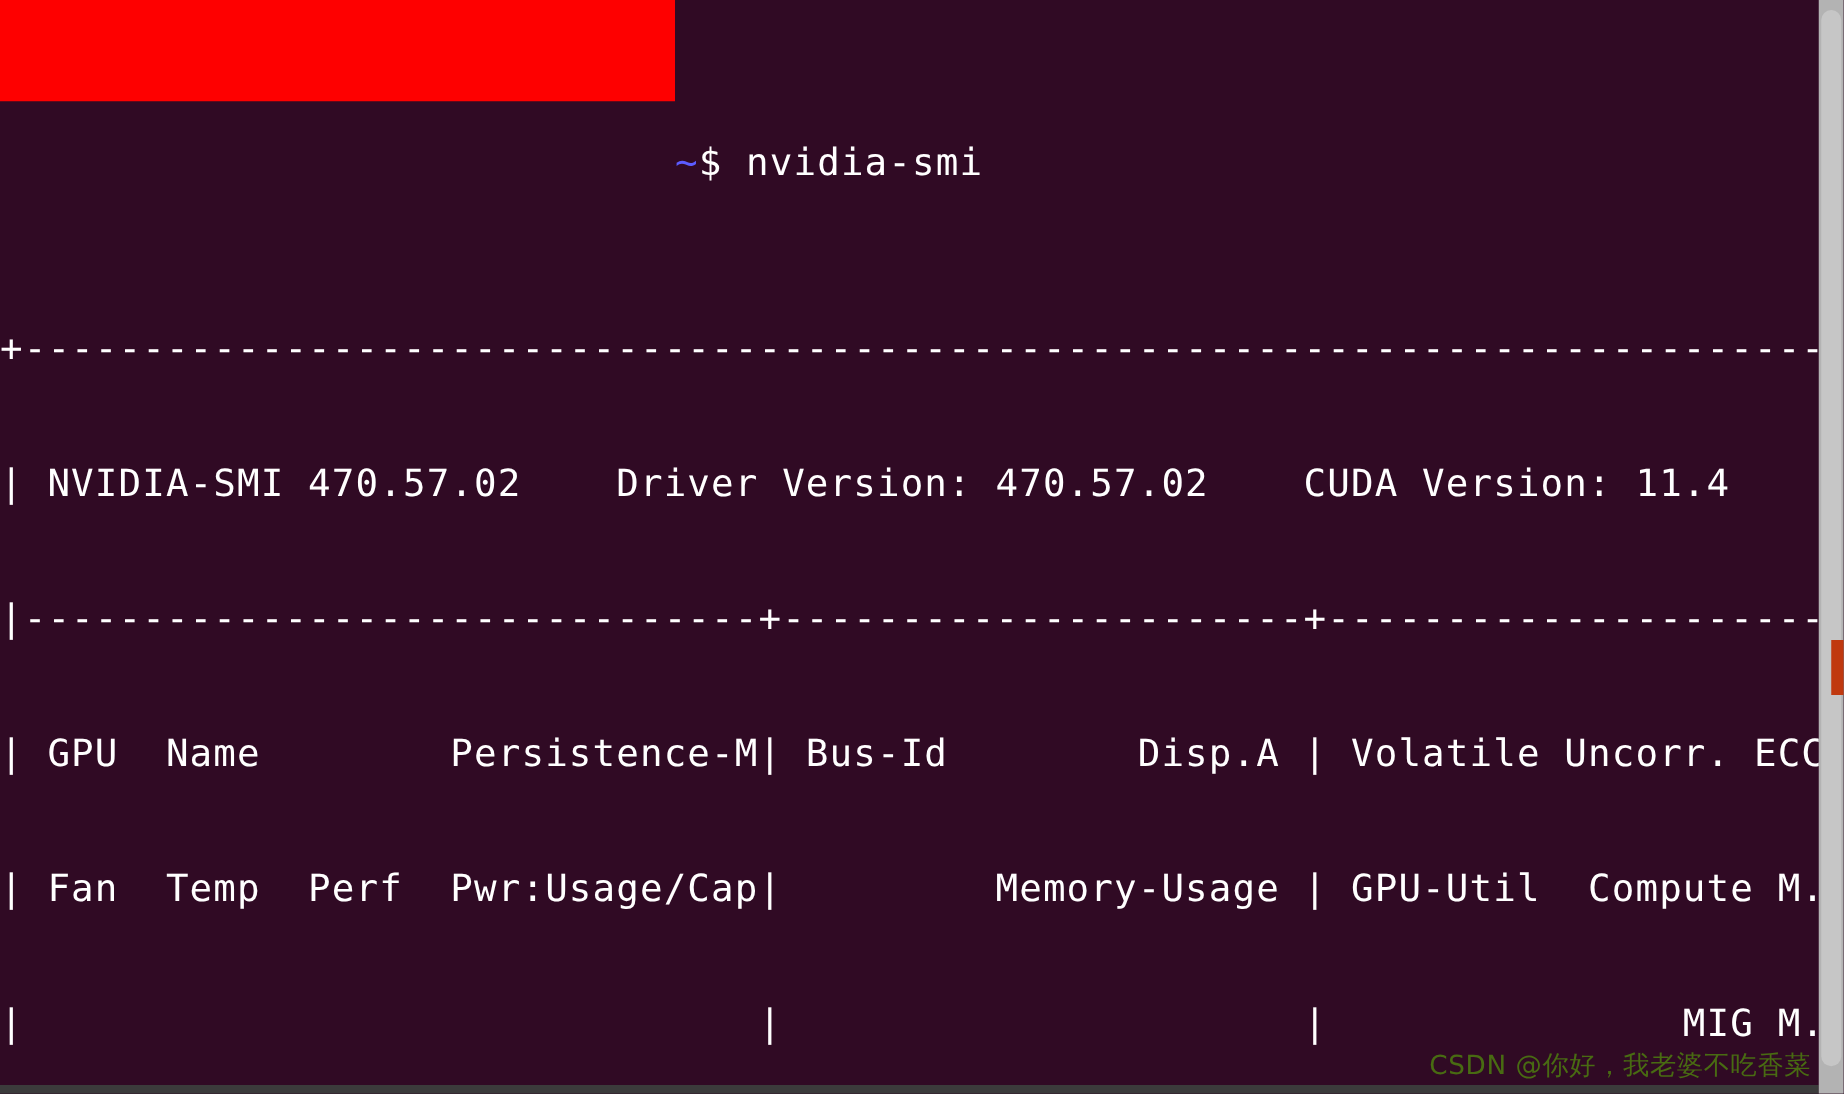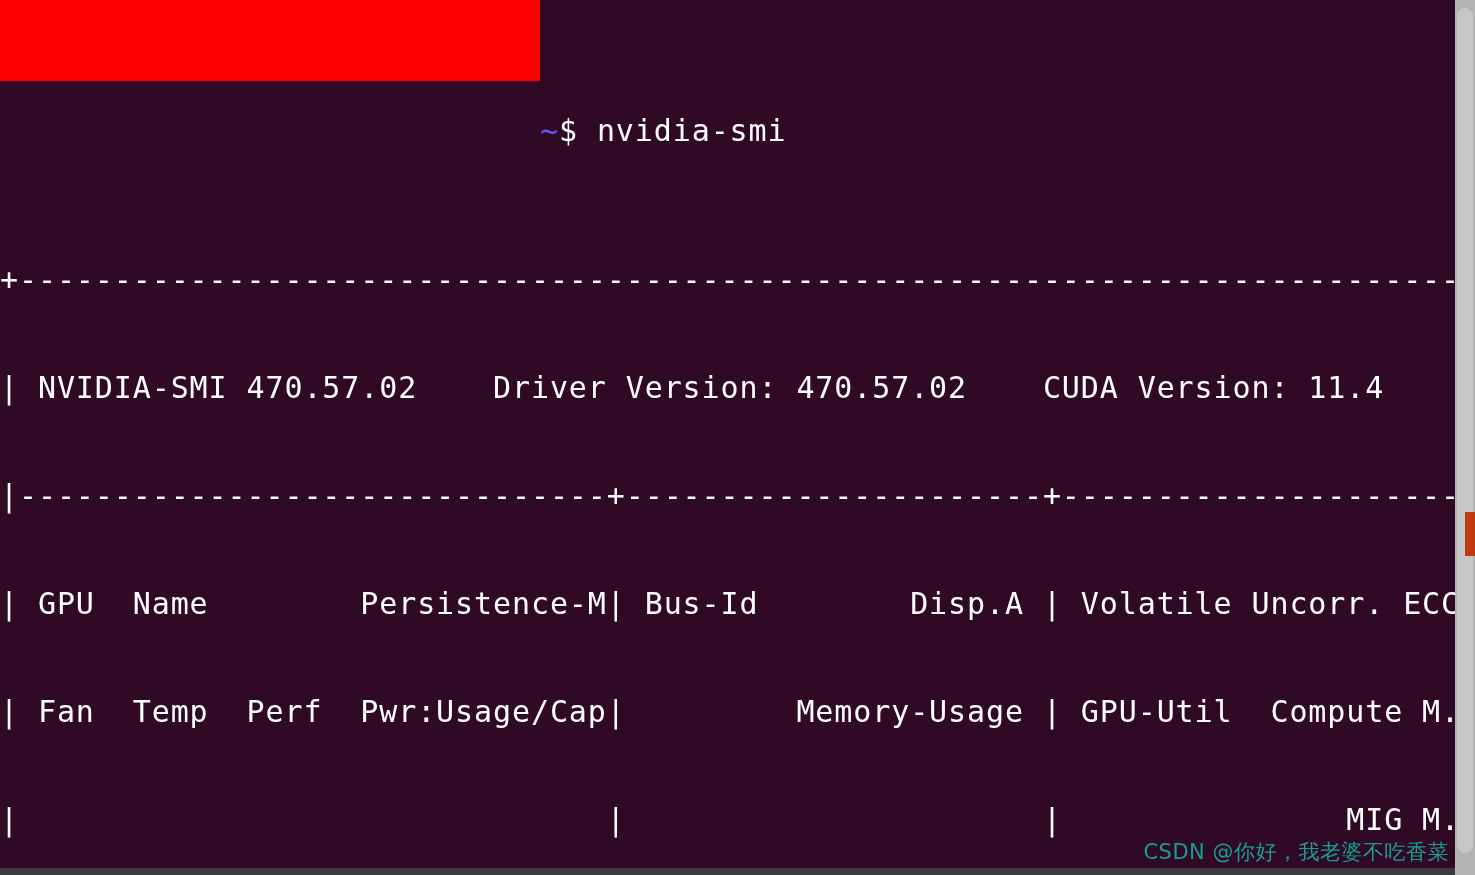--- a/index.html
+++ b/index.html
@@ -103,21 +103,21 @@
     background: #3b3b3b;
     z-index: 4;
   }
   
   #watermark {
     position: absolute;
     right: 26px;
     bottom: 9px;
     font-family: "DejaVu Sans", "Liberation Sans", sans-serif;
     font-size: 21px;
-    color: #14b8a6;
+    color: #4d7c0f;
     opacity: 0.85;
     white-space: pre;
     z-index: 8;
     letter-spacing: 0.5px;
   }
 </style>
 </head>
 <body>
 
 <div id="terminal">

